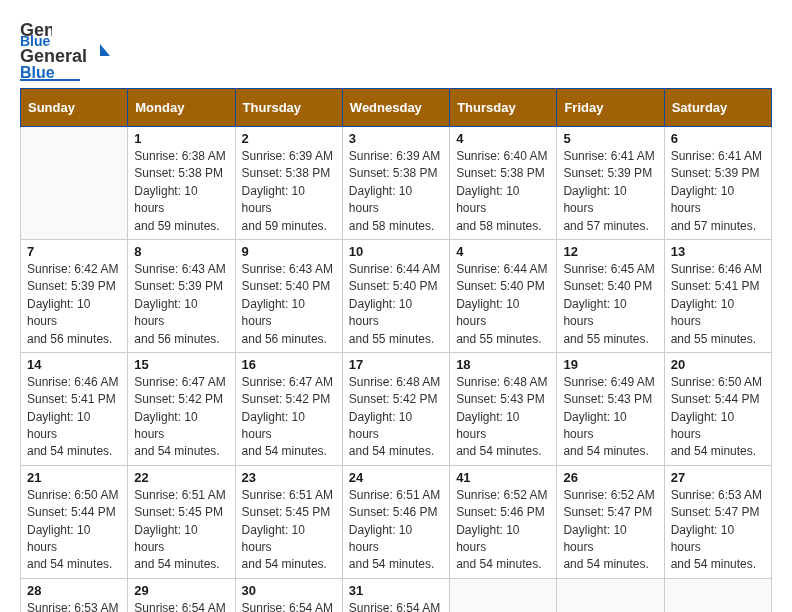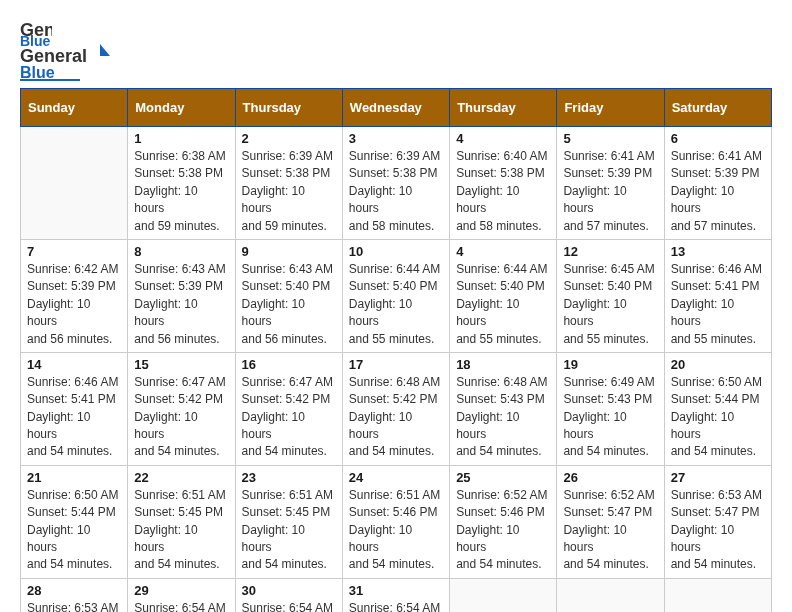--- a/index.html
+++ b/index.html
@@ -219,21 +219,21 @@
           </td>
           <td>
             <div class="day-number">23</div>
             <div class="day-info">Sunrise: 6:51 AM<br>Sunset: 5:45 PM<br>Daylight: 10 hours<br>and 54 minutes.</div>
           </td>
           <td>
             <div class="day-number">24</div>
             <div class="day-info">Sunrise: 6:51 AM<br>Sunset: 5:46 PM<br>Daylight: 10 hours<br>and 54 minutes.</div>
           </td>
           <td>
-            <div class="day-number">25</div>
+            <div class="day-number">41</div>
             <div class="day-info">Sunrise: 6:52 AM<br>Sunset: 5:46 PM<br>Daylight: 10 hours<br>and 54 minutes.</div>
           </td>
           <td>
             <div class="day-number">26</div>
             <div class="day-info">Sunrise: 6:52 AM<br>Sunset: 5:47 PM<br>Daylight: 10 hours<br>and 54 minutes.</div>
           </td>
           <td>
             <div class="day-number">27</div>
             <div class="day-info">Sunrise: 6:53 AM<br>Sunset: 5:47 PM<br>Daylight: 10 hours<br>and 54 minutes.</div>
           </td>

